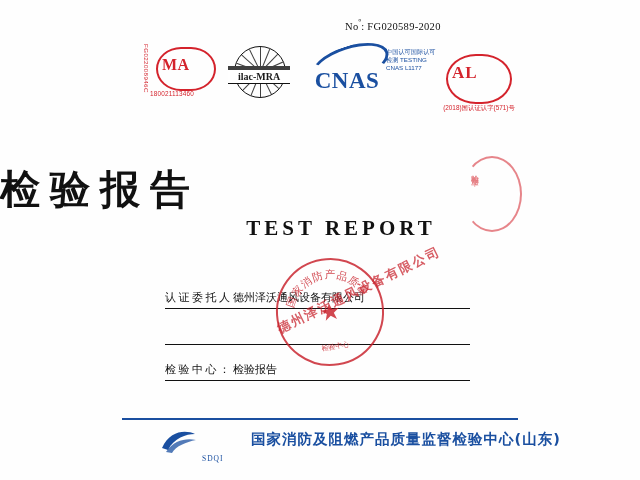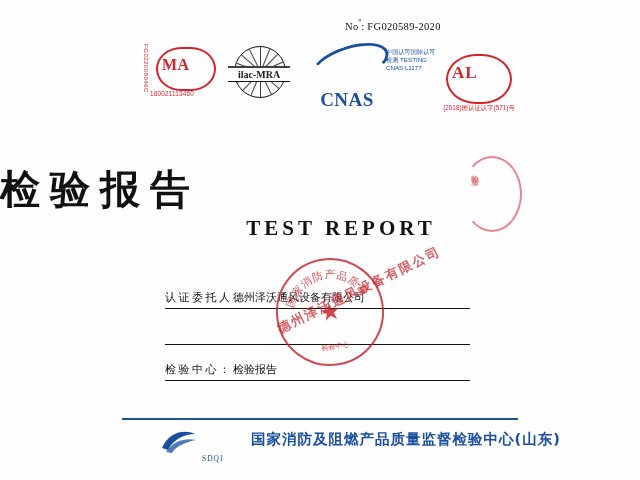--- a/index.html
+++ b/index.html
@@ -113,21 +113,21 @@
     height: 54px;
     background: #111;
     transform-origin: 50% 50%;
     opacity: .8;
   }
   .logo-ilac .band {
     position: absolute;
     left: 0px; top: 22px;
     width: 62px; height: 13px;
     background: #fff;
-    border-top: 2px solid #404040;
+    border-top: 4px solid #404040;
     border-bottom: 1px solid #111;
     text-align: center;
     font-size: 10px;
     font-weight: bold;
     line-height: 13px;
     font-family: "Liberation Serif", serif;
   }
 
   
   .logo-cnas {
@@ -145,26 +145,25 @@
     border-radius: 50%;
     border-bottom-color: transparent;
     border-left-color: transparent;
     transform: rotate(-18deg);
   }
   .logo-cnas .txt {
     position: absolute;
     left: 2px; top: 22px;
     width: 86px;
     text-align: center;
-    font-size: 19px;
+    font-size: 23px;
     font-weight: bold;
     color: #1a4fa0;
     font-family: "Liberation Serif", serif;
     letter-spacing: 0.5px;
-    margin-top: 21px;
   }
   .logo-cnas-side {
     position: absolute;
     left: 246px;
     top: 6px;
     font-size: 6.2px;
     line-height: 8.2px;
     color: #1a4fa0;
     width: 52px;
   }

